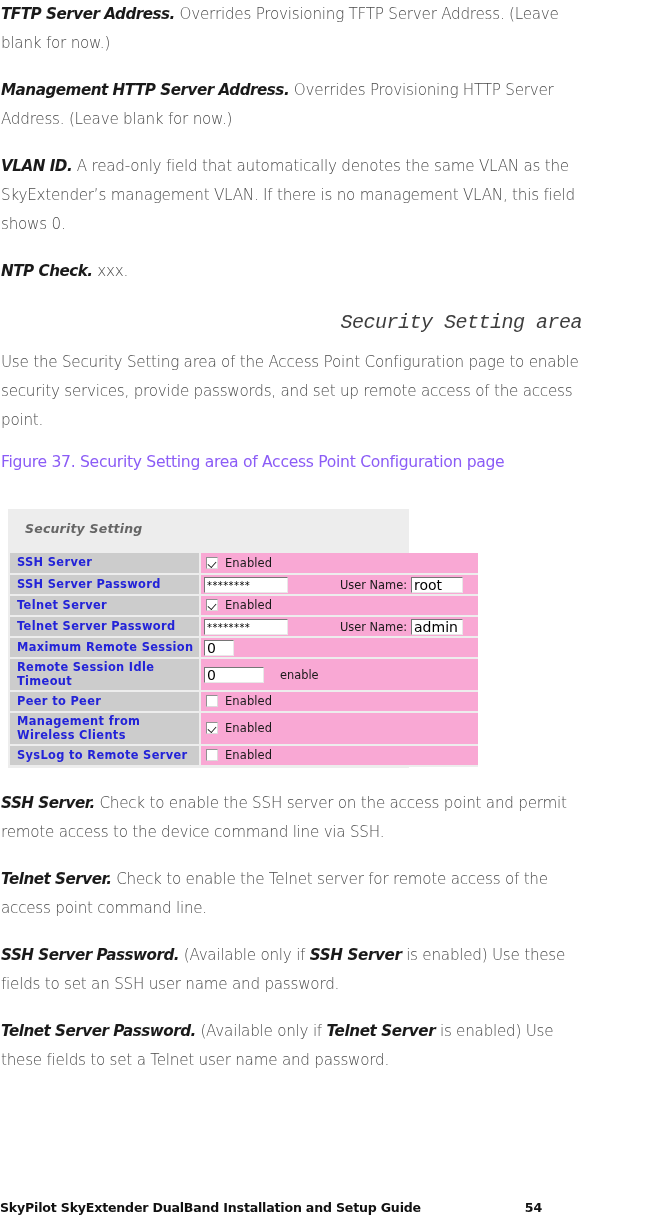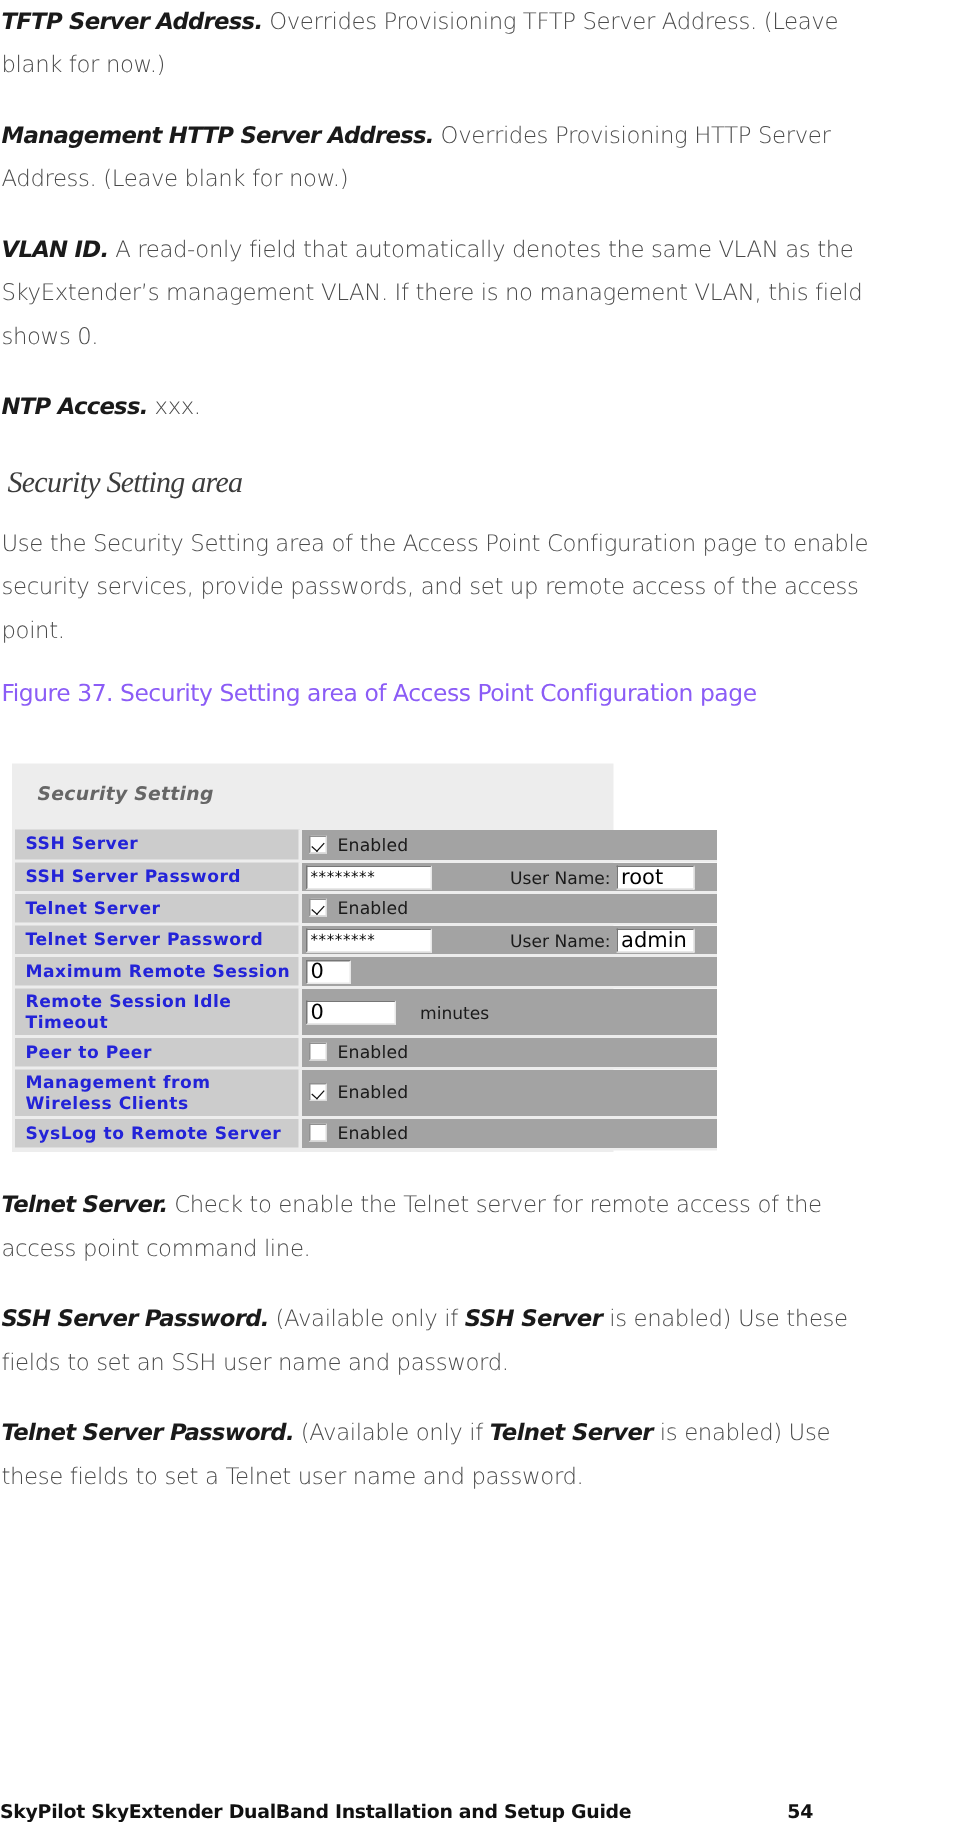--- a/index.html
+++ b/index.html
@@ -44,27 +44,28 @@
     letter-spacing: -0.5px;
   }
   .para .inl {
     font-weight: bold;
     font-style: italic;
     color: #1a1a1a;
     letter-spacing: -0.4px;
   }
 
   h2.section-head {
-    font-family: Liberation Serif, serif;
+    font-family: Liberation Mono, monospace;
     font-size: 20px;
     font-style: italic;
     font-weight: 400;
     color: #3d3d3d;
     margin: 0 0 14px 4px;
     letter-spacing: -0.5px;
+    text-align: right;
   }
 
   .fig-caption {
     font-family: "DejaVu Sans", sans-serif;
     font-size: 15.6px;
     color: #8b5cf6;
     letter-spacing: -0.3px;
     margin: 0;
     font-weight: 400;
   }
@@ -108,21 +109,21 @@
     color: #2323d8;
     font-size: 11.4px;
     font-weight: bold;
     padding: 2px 0 2px 7px;
     letter-spacing: 0.35px;
     line-height: 13.5px;
     border-right: 2px solid #ededed;
     height: 21px;
   }
   td.val {
-    background: #a3a3a3;
+    background: #f9a8d4;
     height: 21px;
     padding: 0 12px 0 2px;
     position: relative;
   }
   tr.tall td { height: 30px; }
 
   
   .cb-wrap {
     display: inline-flex;
     align-items: center;
@@ -221,21 +222,21 @@
 <div class="page">
 
   <div class="prose" style="top:0px;">
 
     <p class="para"><span class="lead">TFTP Server Address.</span><span> Overrides Provisioning TFTP Server Address. (Leave blank for now.)</span></p>
 
     <p class="para"><span class="lead">Management HTTP Server Address.</span><span> Overrides Provisioning HTTP Server Address. (Leave blank for now.)</span></p>
 
     <p class="para"><span class="lead">VLAN ID.</span><span> A read-only field that automatically denotes the same VLAN as the SkyExtender’s management VLAN. If there is no management VLAN, this field shows 0.</span></p>
 
-    <p class="para"><span class="lead">NTP Access.</span><span> xxx.</span></p>
+    <p class="para"><span class="lead">NTP Check.</span><span> xxx.</span></p>
 
   </div>
 
   <div class="prose" style="top:311px;">
     <h2 class="section-head">Security Setting area</h2>
     <p class="para">Use the Security Setting area of the Access Point Configuration page to enable security services, provide passwords, and set up remote access of the access point.</p>
     <p class="fig-caption">Figure 37. Security Setting area of Access Point Configuration page</p>
   </div>
 
   <div class="figure">
@@ -293,21 +294,21 @@
               <span class="tin num-sm">0</span>
             </span>
           </td>
         </tr>
 
         <tr>
           <td class="lbl">Remote Session Idle Timeout</td>
           <td class="val">
             <span class="row-inline">
               <span class="tin num-md">0</span>
-              <span class="unit-lbl">minutes</span>
+              <span class="unit-lbl">enable</span>
             </span>
           </td>
         </tr>
 
         <tr>
           <td class="lbl">Peer to Peer</td>
           <td class="val">
             <span class="cb-wrap">
               <span class="cbox"></span>
               <span class="cb-label">Enabled</span>
@@ -334,20 +335,21 @@
             </span>
           </td>
         </tr>
 
       </tbody>
     </table>
   </div>
 
   <div class="prose" style="top:789px;">
 
+    <p class="para"><span class="lead">SSH Server.</span><span> Check to enable the SSH server on the access point and permit remote access to the device command line via SSH.</span></p>
 
     <p class="para"><span class="lead">Telnet Server.</span><span> Check to enable the Telnet server for remote access of the access point command line.</span></p>
 
     <p class="para"><span class="lead">SSH Server Password.</span><span>  (Available only if </span><span class="inl">SSH Server</span><span> is enabled) Use these fields to set an SSH user name and password.</span></p>
 
     <p class="para"><span class="lead">Telnet Server Password.</span><span>  (Available only if </span><span class="inl">Telnet Server</span><span> is enabled) Use these fields to set a Telnet user name and password.</span></p>
 
   </div>
 
   <div class="footer">

